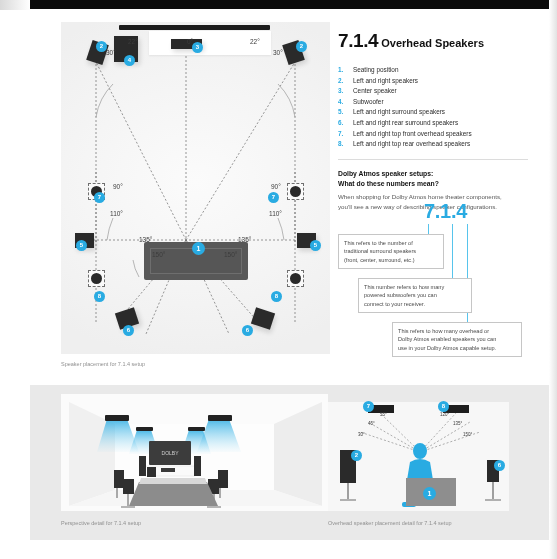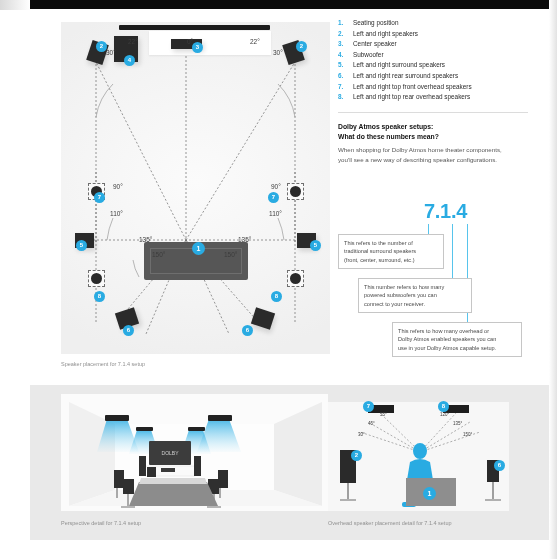--- a/index.html
+++ b/index.html
@@ -332,20 +332,23 @@
       <div class="badge big" style="left: 192px; top: 242px;">1</div>
       <div class="badge" style="left: 94px; top: 291px;">8</div>
       <div class="badge" style="left: 271px; top: 291px;">8</div>
       <div class="badge" style="left: 123px; top: 325px;">6</div>
       <div class="badge" style="left: 242px; top: 325px;">6</div>
     </div>
 
   <div class="caption" style="left:61px;top:361px;">Speaker placement for 7.1.4 setup</div>
 
   <div class="rightcol">
+    <h1 class="title">
+      <span class="num">7.1.4</span><span class="sub">Overhead Speakers</span>
+    </h1>
 
     <ul class="numlist" id="legend-list">
         <li>
           <span class="idx">1.</span>
           <span>Seating position</span>
         </li>
         <li>
           <span class="idx">2.</span>
           <span>Left and right speakers</span>
         </li>

